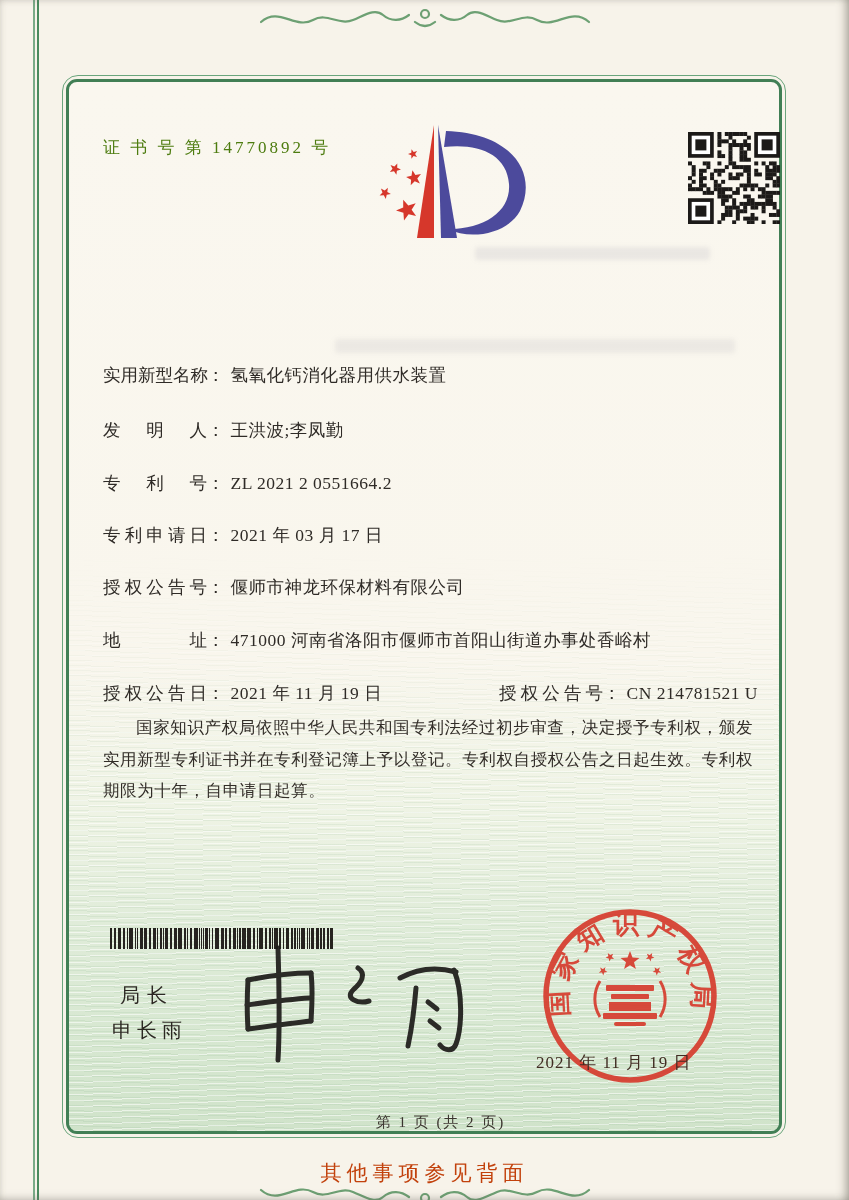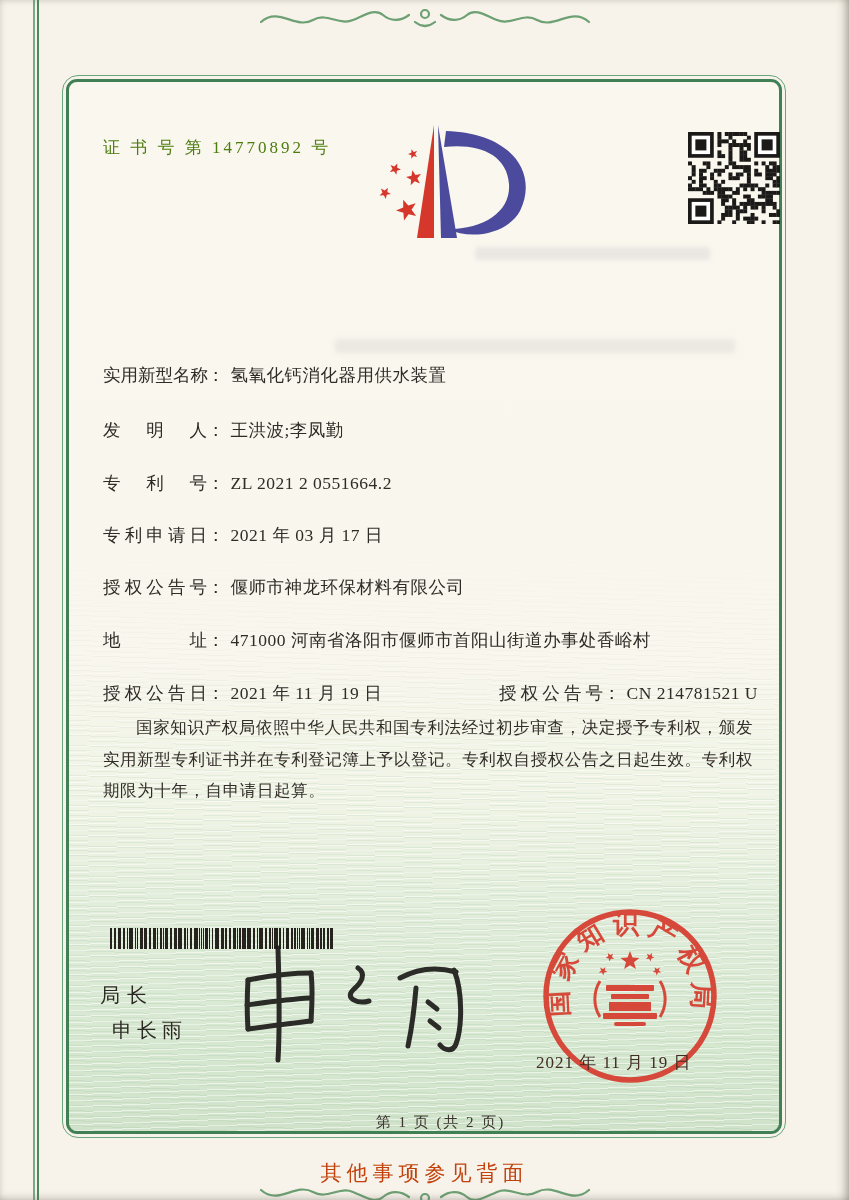--- a/index.html
+++ b/index.html
@@ -58,21 +58,21 @@
   .row .lbl{display:inline-block; width:104px; text-align:justify; text-align-last:justify; vertical-align:bottom;}
   .row .colon{display:inline-block; margin-right:6px;}
   .row .val{letter-spacing:.5px;}
   .row2{position:absolute; left:352px; top:0;margin-left:44px;}
   .paras{
     position:absolute; left:103px; top:712px; width:650px; z-index:10;
     font-size:16.5px; line-height:1.92; color:#322d28; letter-spacing:.6px; text-align:justify;
   }
   .paras p{margin:0; text-indent:2em;}
   .barcode{position:absolute; left:110px; top:928px; width:224px; height:21px; z-index:10;}
-  .issuer-role{position:absolute; left:100px; top:982px; font-size:20px; letter-spacing:7px; z-index:10; color:#2c2823;}
+  .issuer-role{position:absolute; left:120px; top:982px; font-size:20px; letter-spacing:7px; z-index:10; color:#2c2823;}
   .issuer-name{position:absolute; left:112px; top:1017px; font-size:20px; letter-spacing:5px; z-index:10; color:#2c2823;}
   .signature{position:absolute; left:218px; top:942px; z-index:12;}
   .seal{position:absolute; left:514px; top:905px; width:232px; height:186px; z-index:11;}
   .seal-date{position:absolute; left:536px; top:1051px; z-index:12; font-size:17px; letter-spacing:1px; color:#412d23;}
   .footer-page{position:absolute; left:0; right:0; top:1113px; text-align:center; font-size:15px; letter-spacing:2px; color:#3a342e; z-index:10;padding-left:32px;}
   .back-note{position:absolute; left:0; right:0; top:1159px; text-align:center; font-size:21px; letter-spacing:5px; color:#c2410c; z-index:10;}
 </style>
 </head>
 <body>
 

